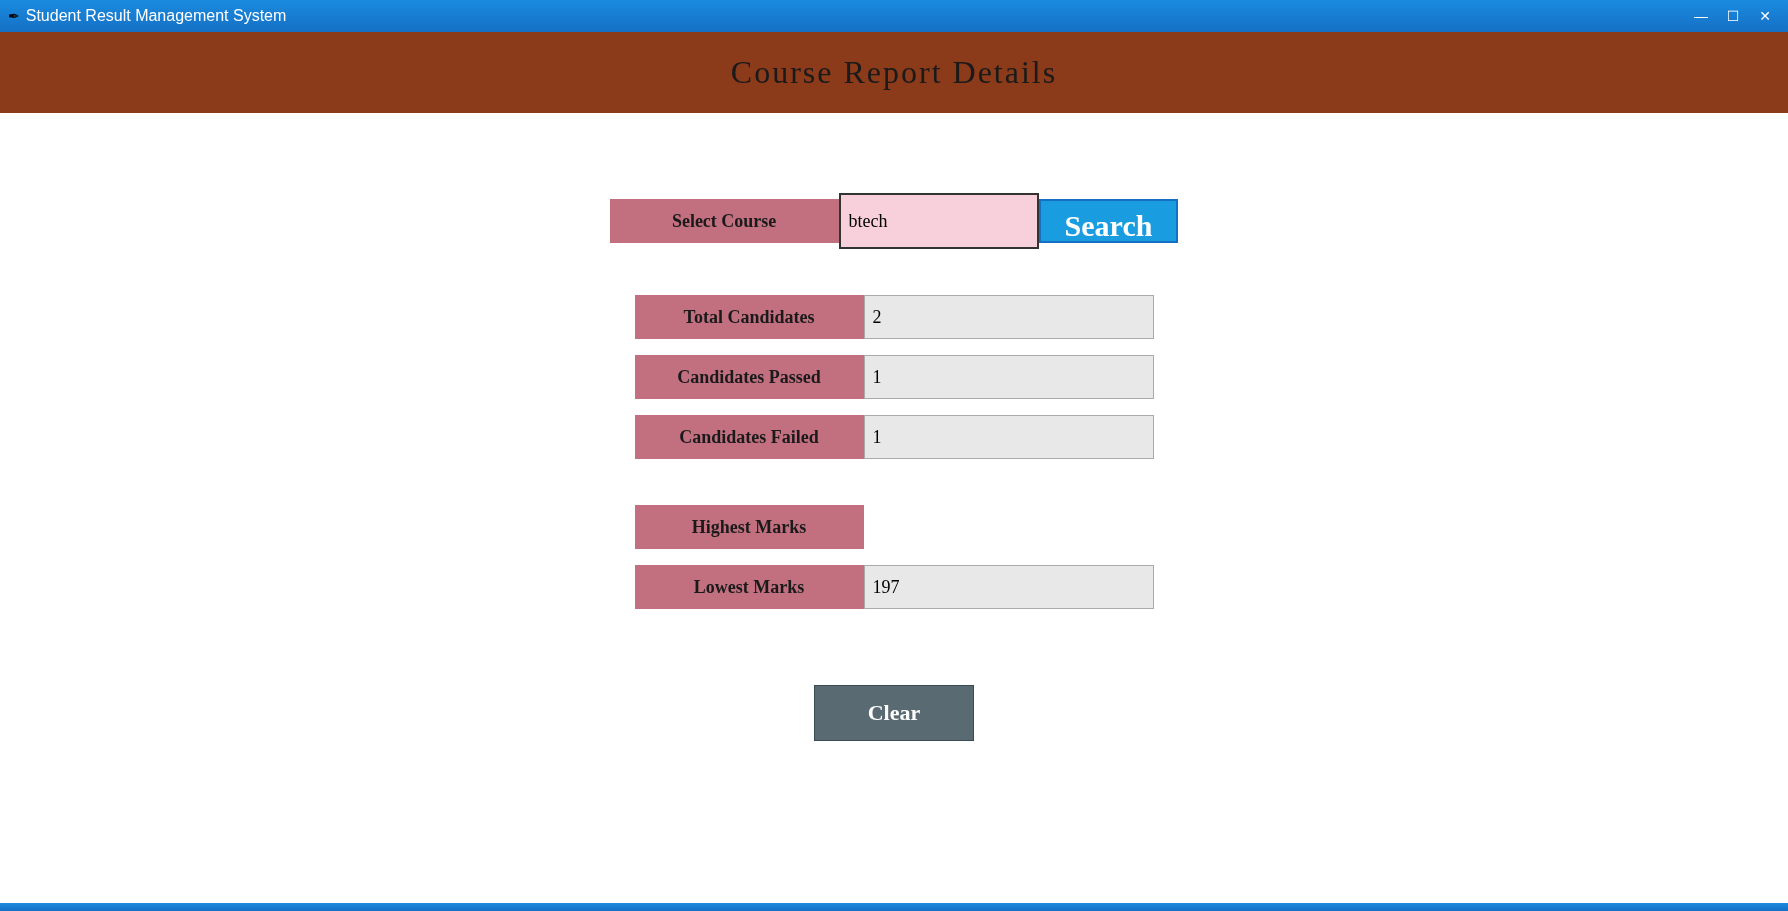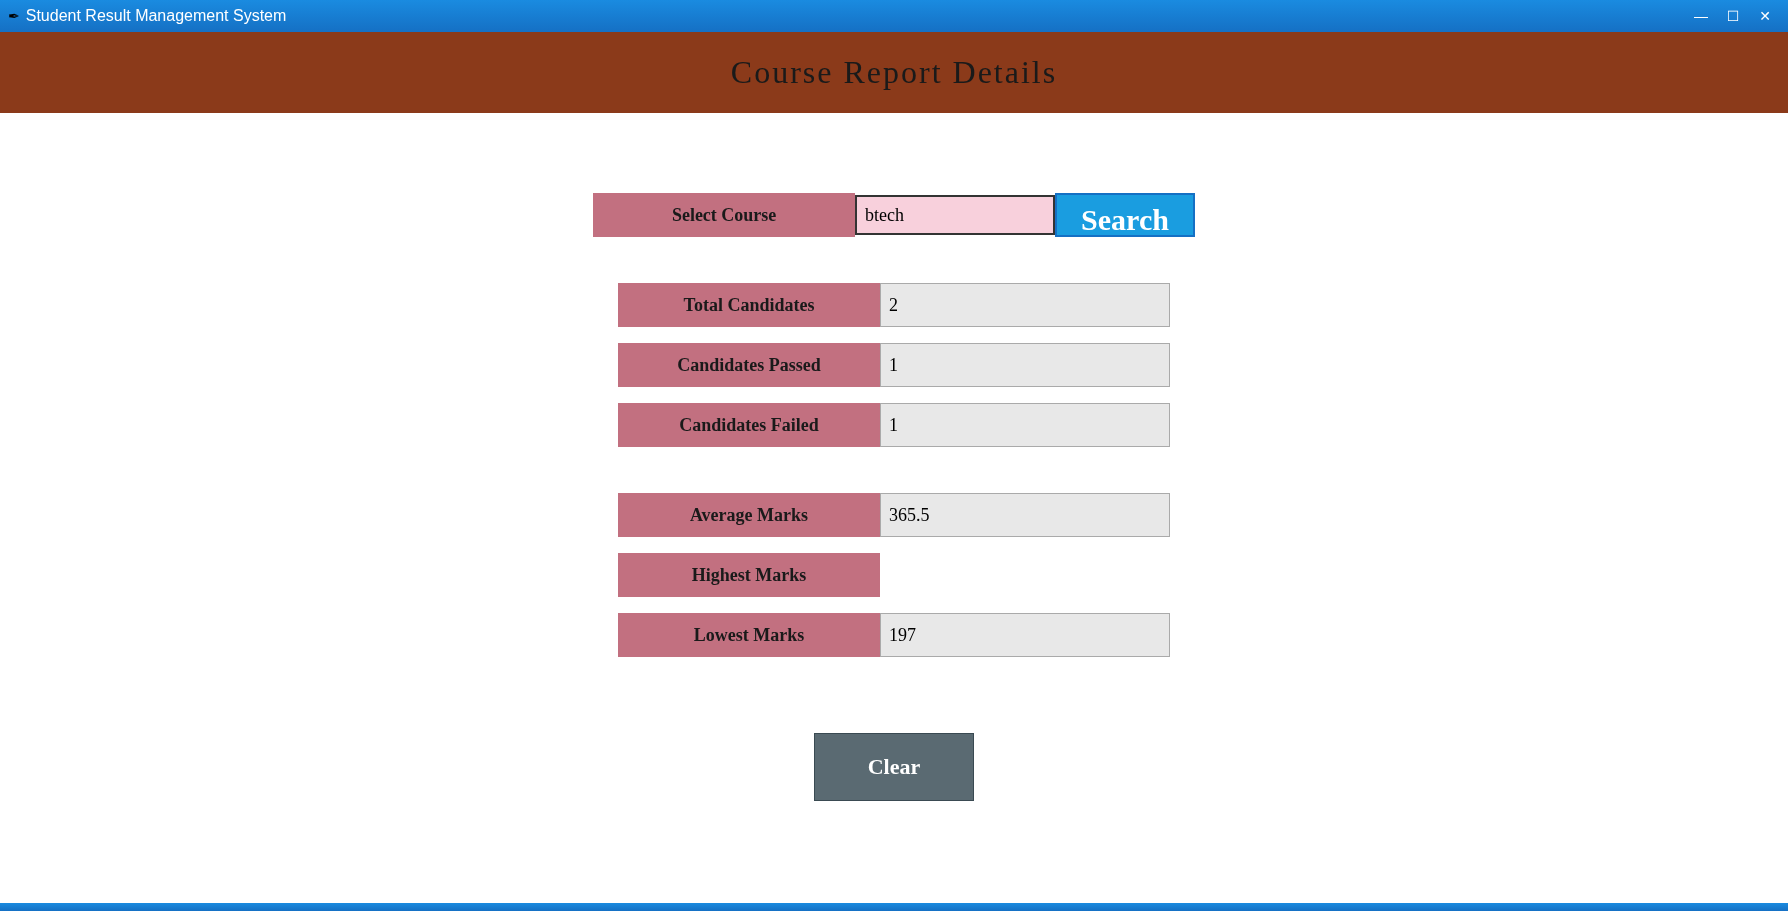--- a/index.html
+++ b/index.html
@@ -110,21 +110,21 @@
       margin-bottom: 30px;
     }
 
     .label-btn {
       background: #c27080;
       color: #1a1a1a;
       font-size: 18px;
       font-family: 'Georgia', serif;
       font-weight: bold;
       padding: 10px 20px;
-      width: 262px;
+      width: 229px;
       text-align: center;
       border: none;
       cursor: default;
       min-height: 44px;
       display: flex;
       align-items: center;
       justify-content: center;
     }
 
     .input-field {
@@ -134,21 +134,21 @@
       width: 290px;
       font-size: 18px;
       padding: 0 8px;
       font-family: 'Georgia', serif;
       outline: none;
     }
 
     .input-field-pink {
       background: #f8d0dc;
       border: 2px solid #333;
-      height: 40px;
+      height: 56px;
       width: 200px;
       font-size: 18px;
       padding: 0 8px;
       font-family: 'Georgia', serif;
       outline: none;
     }
 
     .search-btn {
       background: #1a9de0;
       color: white;
@@ -162,21 +162,21 @@
       min-width: 100px;
     }
 
     .clear-btn {
       background: #5a6a72;
       color: white;
       border: 1px solid #3a4a52;
       font-size: 22px;
       font-family: 'Georgia', serif;
       font-weight: bold;
-      padding: 20px 50px;
+      padding: 14px 50px;
       cursor: pointer;
       margin-top: 30px;
       min-width: 160px;
     }
 
     .spacer {
       height: 30px;
     }
 
     .bottom-bar {
@@ -226,24 +226,20 @@
         <input class="input-field" type="text" value="1" readonly="" style="">
       </div>
       <div class="form-row">
         <div class="label-btn">Candidates Failed</div>
         <input class="input-field" type="text" value="1" readonly="" style="">
       </div>
     </div>
 
     <div class="form-row-group">
       <div class="form-row">
-        <div class="label-btn">Average Marks</div>
-        <input class="input-field" type="text" value="365.5" readonly="" style="">
-      </div>
-      <div class="form-row">
         <div class="label-btn">Highest Marks</div>
       </div>
       <div class="form-row">
         <div class="label-btn">Lowest Marks</div>
         <input class="input-field" type="text" value="197" readonly="" style="">
       </div>
     </div>
 
     <button class="clear-btn">Clear</button>
 

